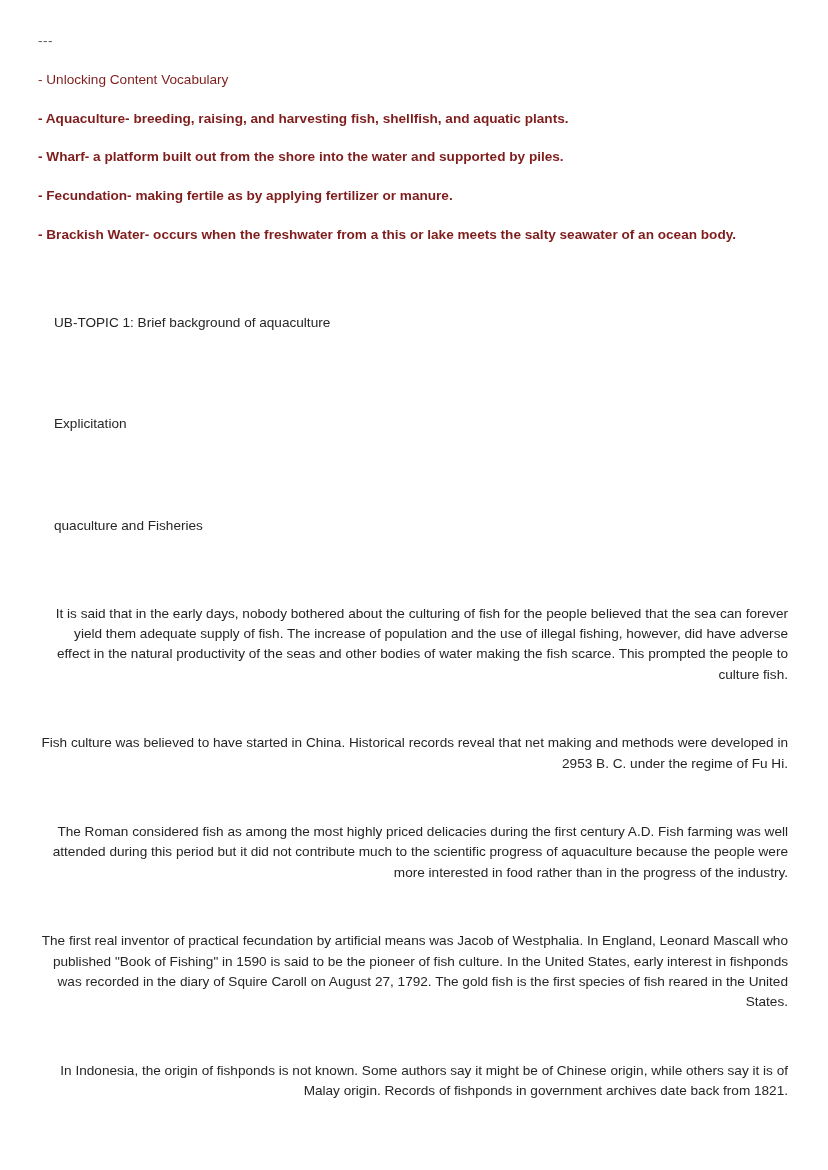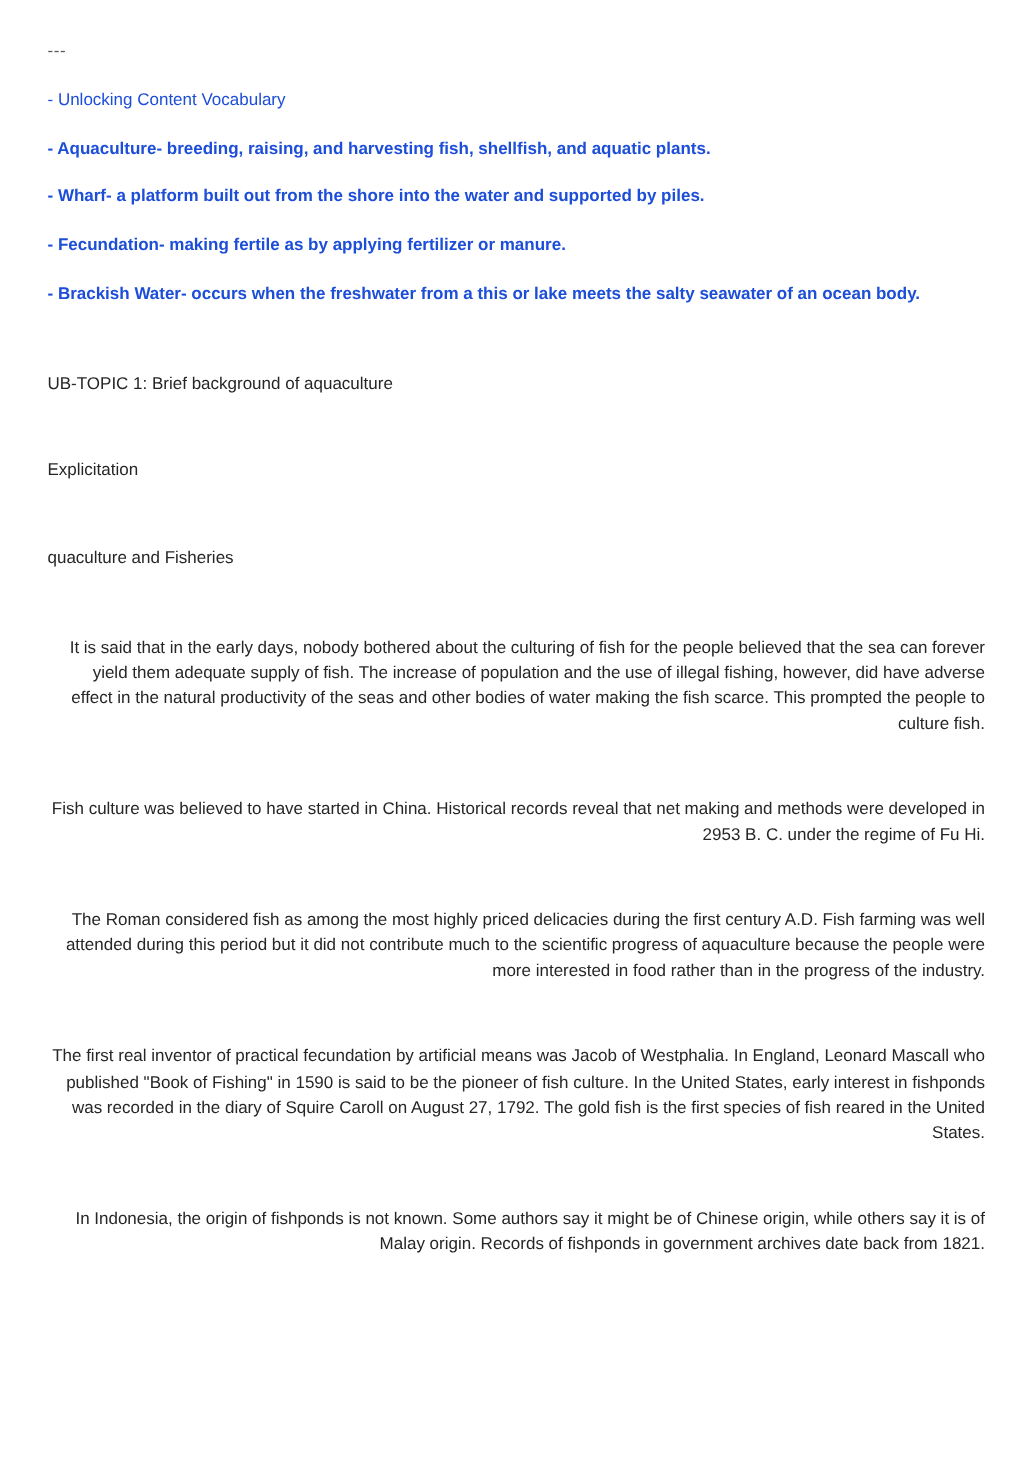--- a/index.html
+++ b/index.html
@@ -39,29 +39,29 @@
     list-style: none;
     margin: 0;
     padding: 0;
     font-weight: bold;
   }
   .vocab-item {
     font-size: 13.6px;
     line-height: 1.45;
     margin: 0 0 19px 0;
     white-space: nowrap;
-    color: #1d4ed8;
+    color: #7f1d1d;
   }
   .vocab-item:last-child {
     margin-bottom: 0;
   }
   .section-heading {
     font-size: 13.6px;
     line-height: 1.45;
-    margin: 0;
+    margin: 16px;
     color: #262626;
   }
   .gap-lg { height: 52px; }
   .gap-md { height: 50px; }
   .gap-para { height: 48px; }
   .body-para {
     font-size: 13.6px;
     line-height: 1.50;
     margin: 0;
     color: #262626;

